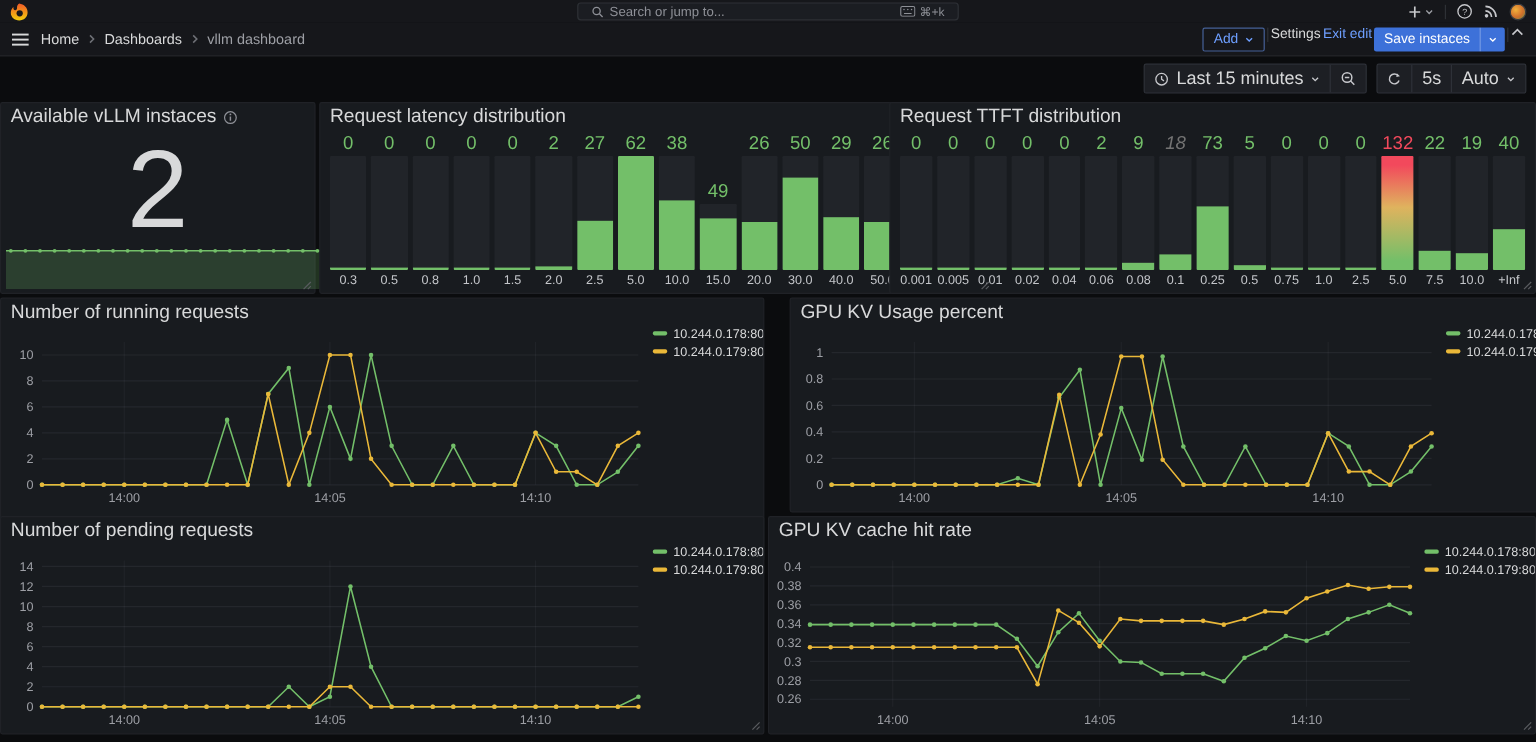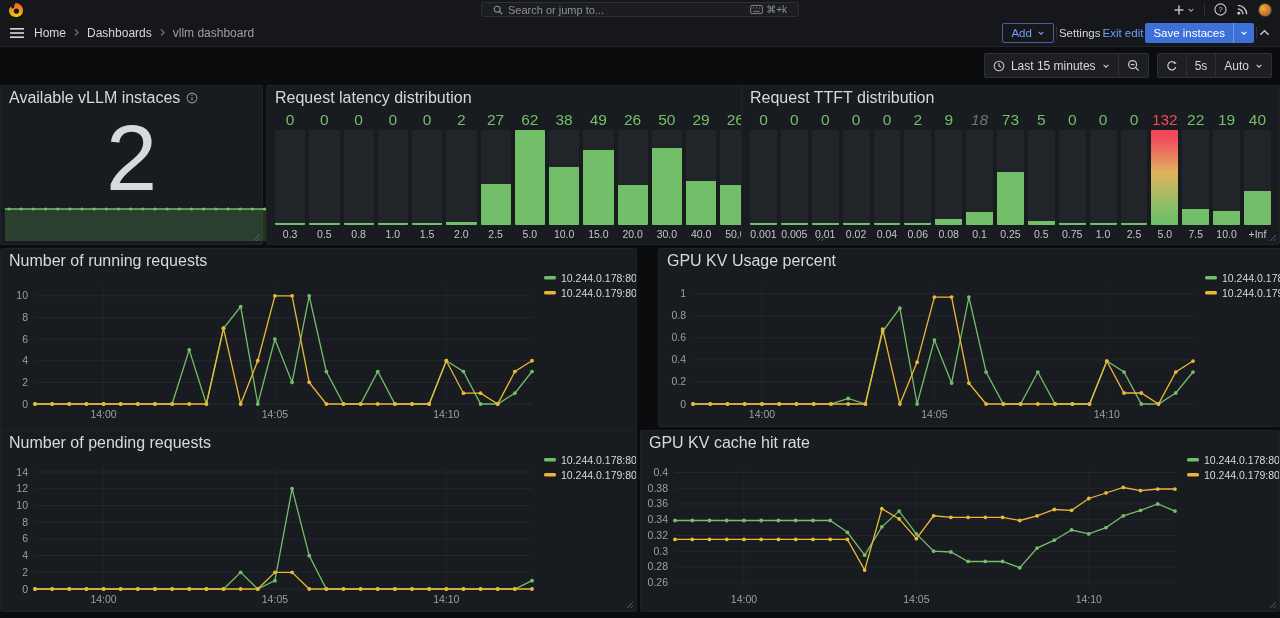--- a/index.html
+++ b/index.html
@@ -16,33 +16,33 @@
   .kbd-hint{color:#8e9097;font-size:10px;display:flex;align-items:center;gap:3px;white-space:nowrap}
   .topnav-right{margin-left:auto;display:flex;align-items:center;gap:9px}
   .vdiv{width:1px;height:12px;background:#2e3136}
   .iconbtn{display:flex;align-items:center;gap:2px;color:#c7c8cc;cursor:pointer}
   .avatar{width:14px;height:14px;border-radius:50%;background:radial-gradient(circle at 35% 35%,#f2b13c,#d1702c 55%,#6f8c3e 95%);border:1px solid #3a3c40}
   
   .toolbar{height:28px;background:#16171b;border-bottom:1px solid #232529;display:flex;align-items:center;padding:0 10px;gap:10px}
   .crumbs{display:flex;align-items:center;gap:7px}
   .crumb{color:#d8d9da;font-weight:500;cursor:pointer}
   .crumb.current{color:#9d9fa5;font-weight:400}
-  .toolbar-right{margin-left:auto;display:flex;align-items:center;gap:2px}
+  .toolbar-right{margin-left:auto;display:flex;gap:2px}
   .btn-outline{display:flex;align-items:center;gap:5px;border:1px solid rgba(110,159,255,.55);color:#6e9fff;
     border-radius:2px;padding:3px 8px;font-size:11.5px;font-weight:500;background:transparent;cursor:pointer}
   .btn-text{color:#d8d9da;font-size:11.5px;font-weight:500;cursor:pointer}
   .btn-link{color:#6e9fff;font-size:11.5px;font-weight:500;cursor:pointer}
   .btn-primary{display:flex;align-items:stretch;background:#3d71d9;border-radius:2px;color:#fff;font-size:11.5px;font-weight:500;cursor:pointer;overflow:hidden}
   .btn-primary .lbl{padding:4px 8px;display:flex;align-items:center}
   .btn-primary .chev{padding:0 6px;display:flex;align-items:center;border-left:1px solid rgba(255,255,255,.28)}
   
   .canvas{position:relative;height:571px}
   .timebar{position:absolute;top:6px;right:8px;display:flex;gap:8px}
   .tgroup{display:flex;align-items:stretch;background:#1d1f24;border:1px solid #2e3138;border-radius:2px;height:25px;
-    font-size:12px;font-weight:500;color:#d8d9da}
+    font-size:15px;font-weight:500;color:#d8d9da}
   .tseg{display:flex;align-items:center;gap:6px;padding:0 8px;cursor:pointer}
   .tseg + .tseg{border-left:1px solid #2e3138}
   
   .panel{position:absolute;background:#181b1f;border:1px solid #202227;border-radius:2px}
   .ptitle{position:absolute;top:0;left:0;height:24px;display:flex;align-items:center;padding:0 8px;gap:6px;
     font-size:16px;font-weight:500;color:#d8d9da;cursor:pointer;z-index:2;white-space:nowrap}
   .rsz{position:absolute;right:2px;bottom:2px;z-index:3;cursor:nwse-resize}
   
   .stat-value{position:absolute;top:30px;left:0;right:0;bottom:44px;display:flex;align-items:center;justify-content:center;
     font-size:92px;font-weight:500;line-height:1}
@@ -306,21 +306,21 @@
           <div class="bg-tick">5.0</div>
         </div>
         <div class="bg-bin">
           <div class="bg-val" style="color: rgb(115, 191, 105);">38</div>
           <div class="bg-track">
             <div class="bg-fill" style="height: 61.2903%;"></div>
           </div>
           <div class="bg-tick">10.0</div>
         </div>
         <div class="bg-bin">
-          <div class="bg-val" style="color: rgb(115, 191, 105);">49</div>
+          <div class="bg-val" style="color: rgb(115, 191, 105); margin-top: 40px;">49</div>
           <div class="bg-track">
             <div class="bg-fill" style="height: 79.0323%;"></div>
           </div>
           <div class="bg-tick">15.0</div>
         </div>
         <div class="bg-bin">
           <div class="bg-val" style="color: rgb(115, 191, 105);">26</div>
           <div class="bg-track">
             <div class="bg-fill" style="height: 41.9355%;"></div>
           </div>

